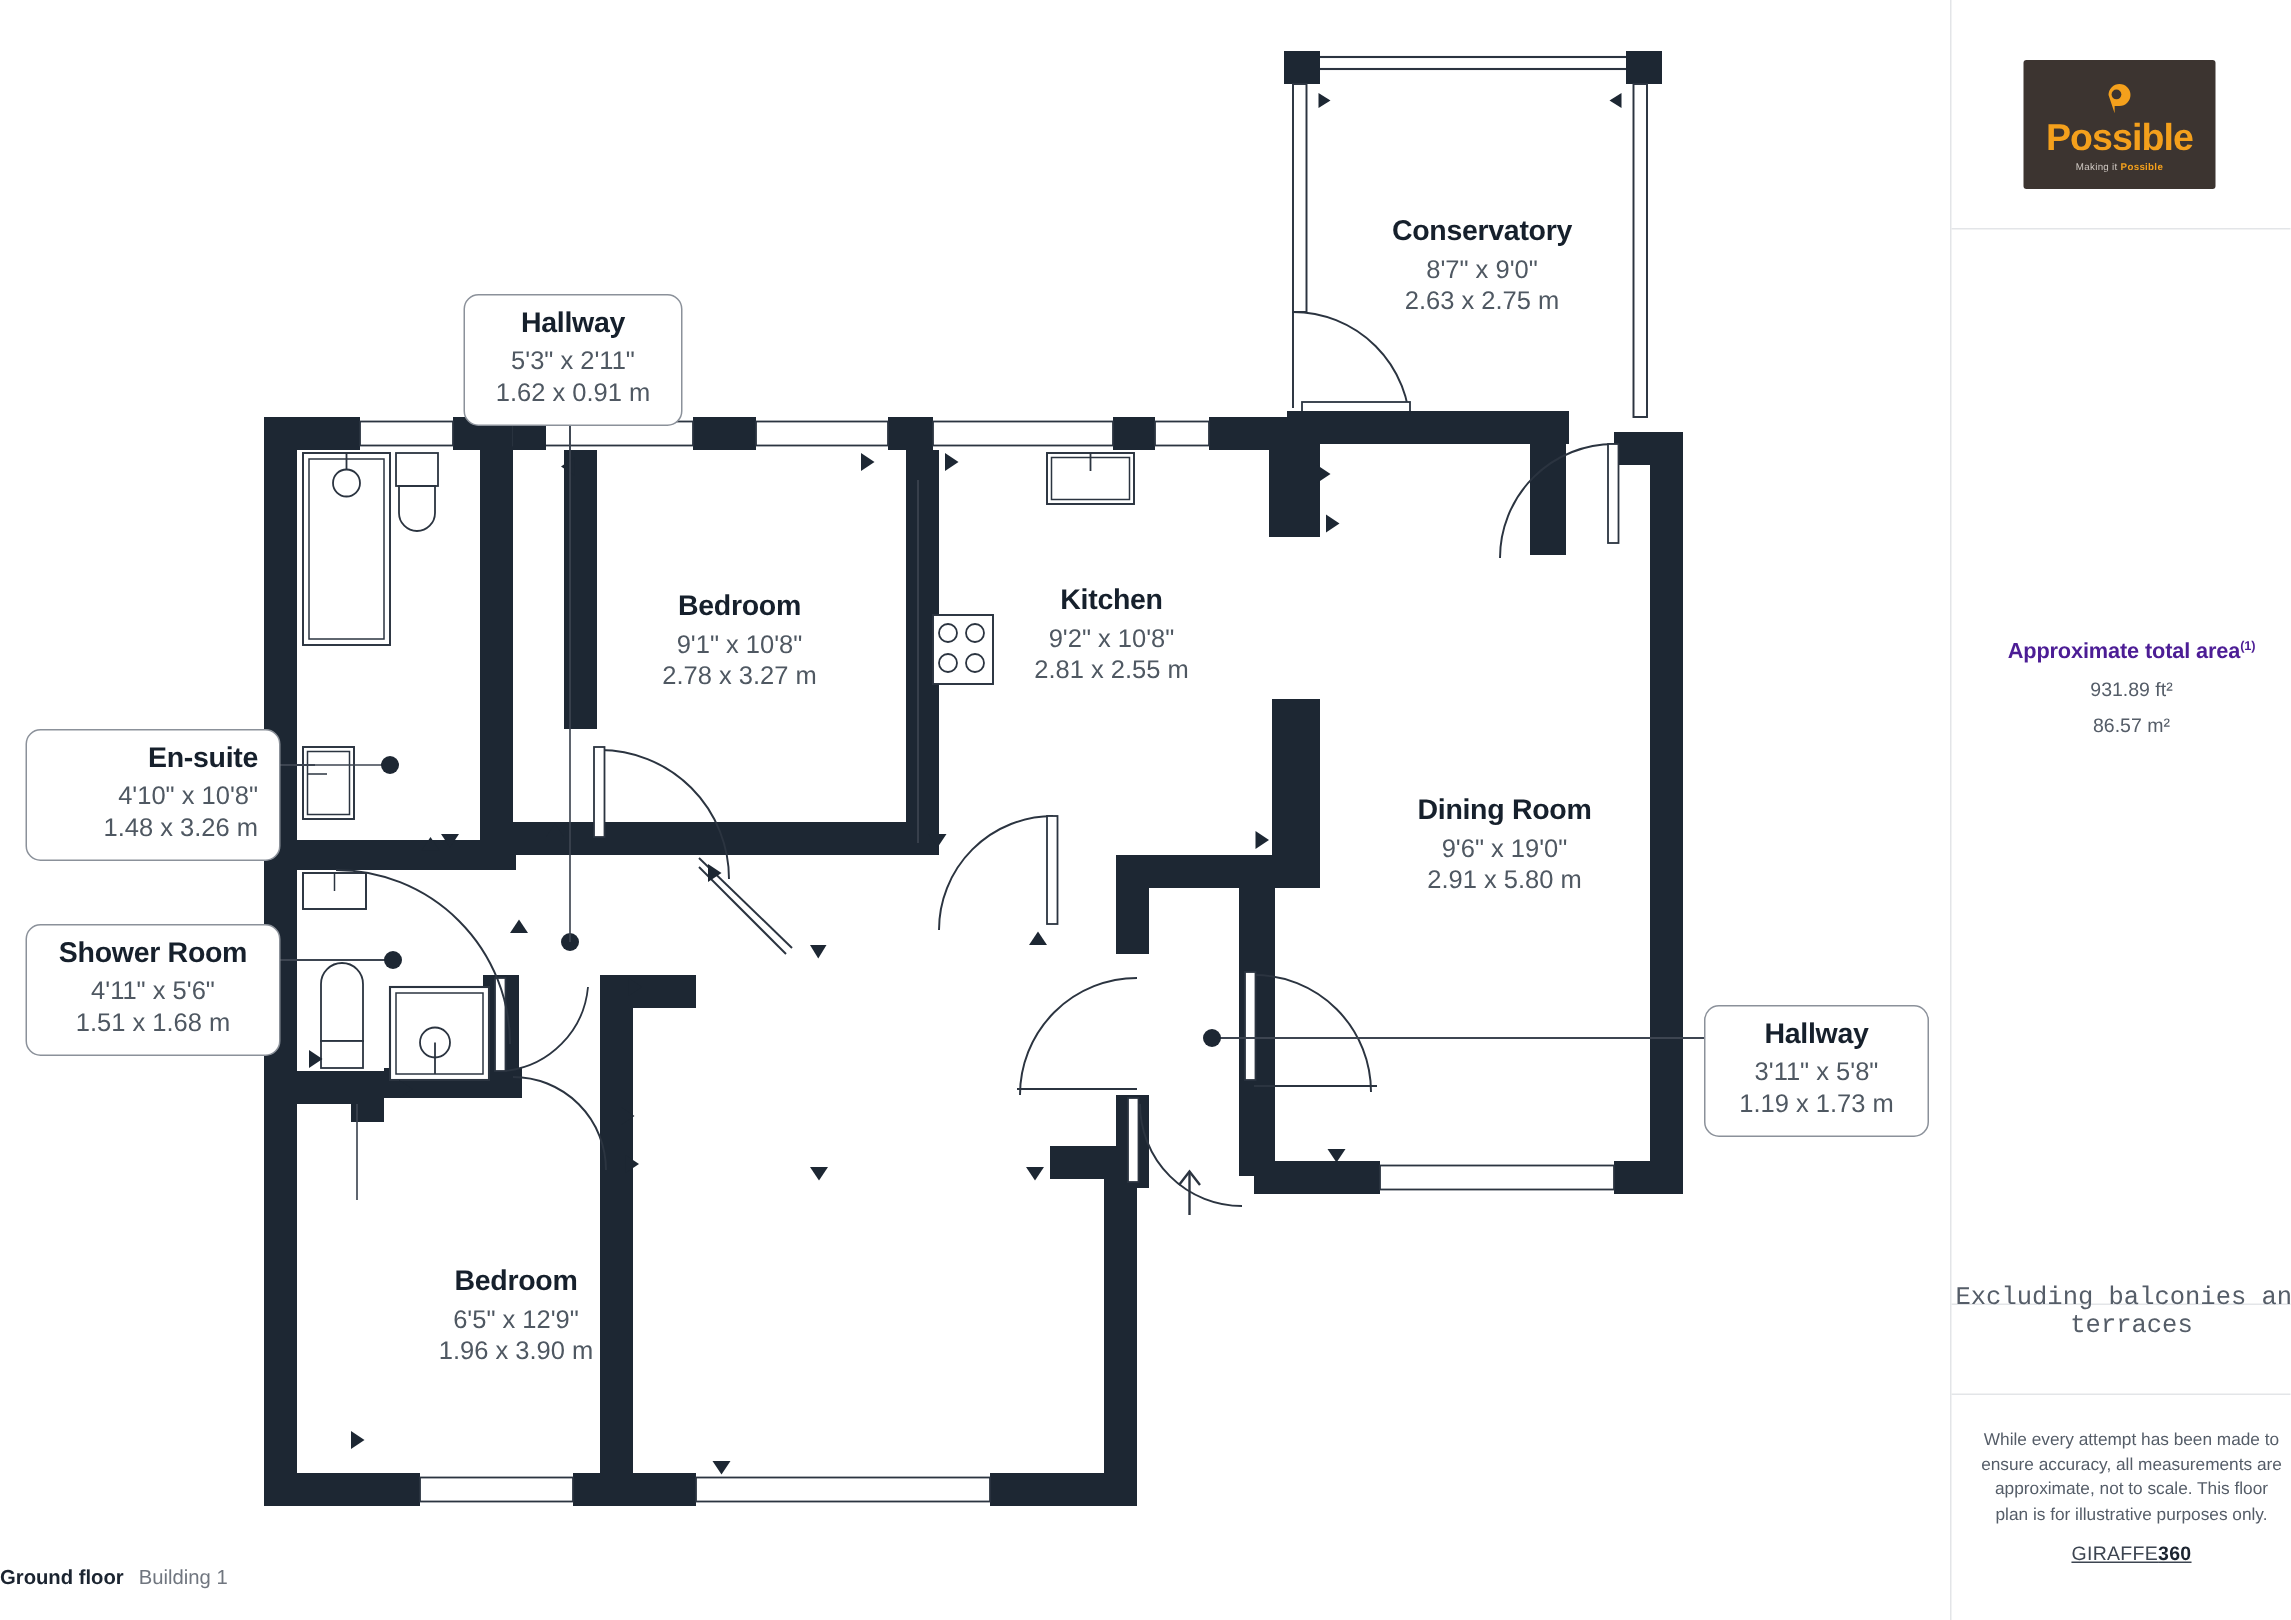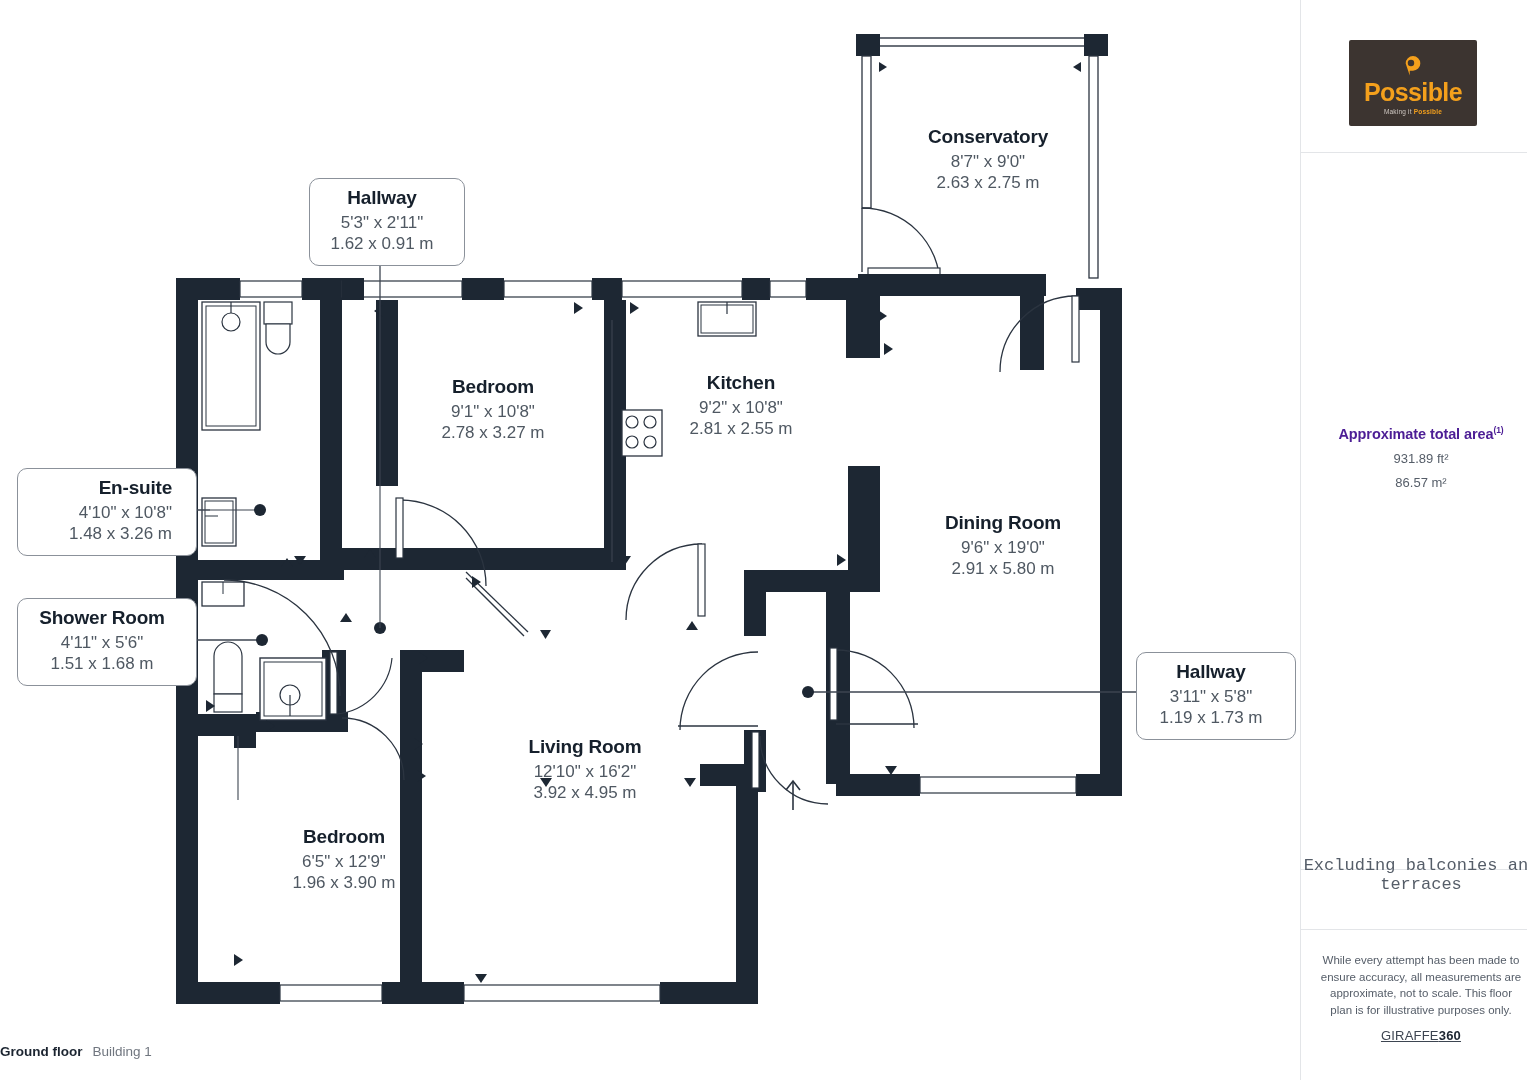--- a/index.html
+++ b/index.html
@@ -140,40 +140,41 @@
   }
   #footer .ff { font-weight: bold; color: #1b2430; }
   #footer .bb { color: #70767f; margin-left: 10px; }
 
   
   .room-label {
     position: absolute;
     text-align: center;
     white-space: nowrap;
     line-height: 1.2;
+    margin-top: 18px;
   }
   .room-label .rname {
     font-size: 19px;
     font-weight: bold;
     color: #16202c;
     letter-spacing: -0.2px;
   }
   .room-label .rdim {
     font-size: 17px;
     color: #4f5862;
     margin-top: 3px;
   }
   .room-label .rdim.second { margin-top: 1px; }
 
   
   .room-label.boxed {
     border: 1.5px solid #8b919a;
     border-radius: 10px;
     background: #fff;
-    padding: 8px 24px 10px 14px;
+    padding: 8px 14px 10px 14px;
   }
 
   svg.plan {
     position: absolute;
     left: 0;
     top: 0;
   }
 </style>
 </head>
 <body>
@@ -458,25 +459,20 @@
       <div class="rdim">4'11" x 5'6"</div>
       <div class="rdim second">1.51 x 1.68 m</div>
     </div>
 
     <div class="room-label boxed" style="left:1136px; top:652px; width:120px;">
       <div class="rname">Hallway</div>
       <div class="rdim">3'11" x 5'8"</div>
       <div class="rdim second">1.19 x 1.73 m</div>
     </div>
 
-    <div class="room-label" style="left:492px; top:736px; width:186px;">
-      <div class="rname">Living Room</div>
-      <div class="rdim">12'10" x 16'2"</div>
-      <div class="rdim second">3.92 x 4.95 m</div>
-    </div>
 
     <div class="room-label" style="left:253px; top:826px; width:182px;">
       <div class="rname">Bedroom</div>
       <div class="rdim">6'5" x 12'9"</div>
       <div class="rdim second">1.96 x 3.90 m</div>
     </div>
 
     <div id="footer">
       <span class="ff">Ground floor</span><span class="bb">Building 1</span>
     </div>

